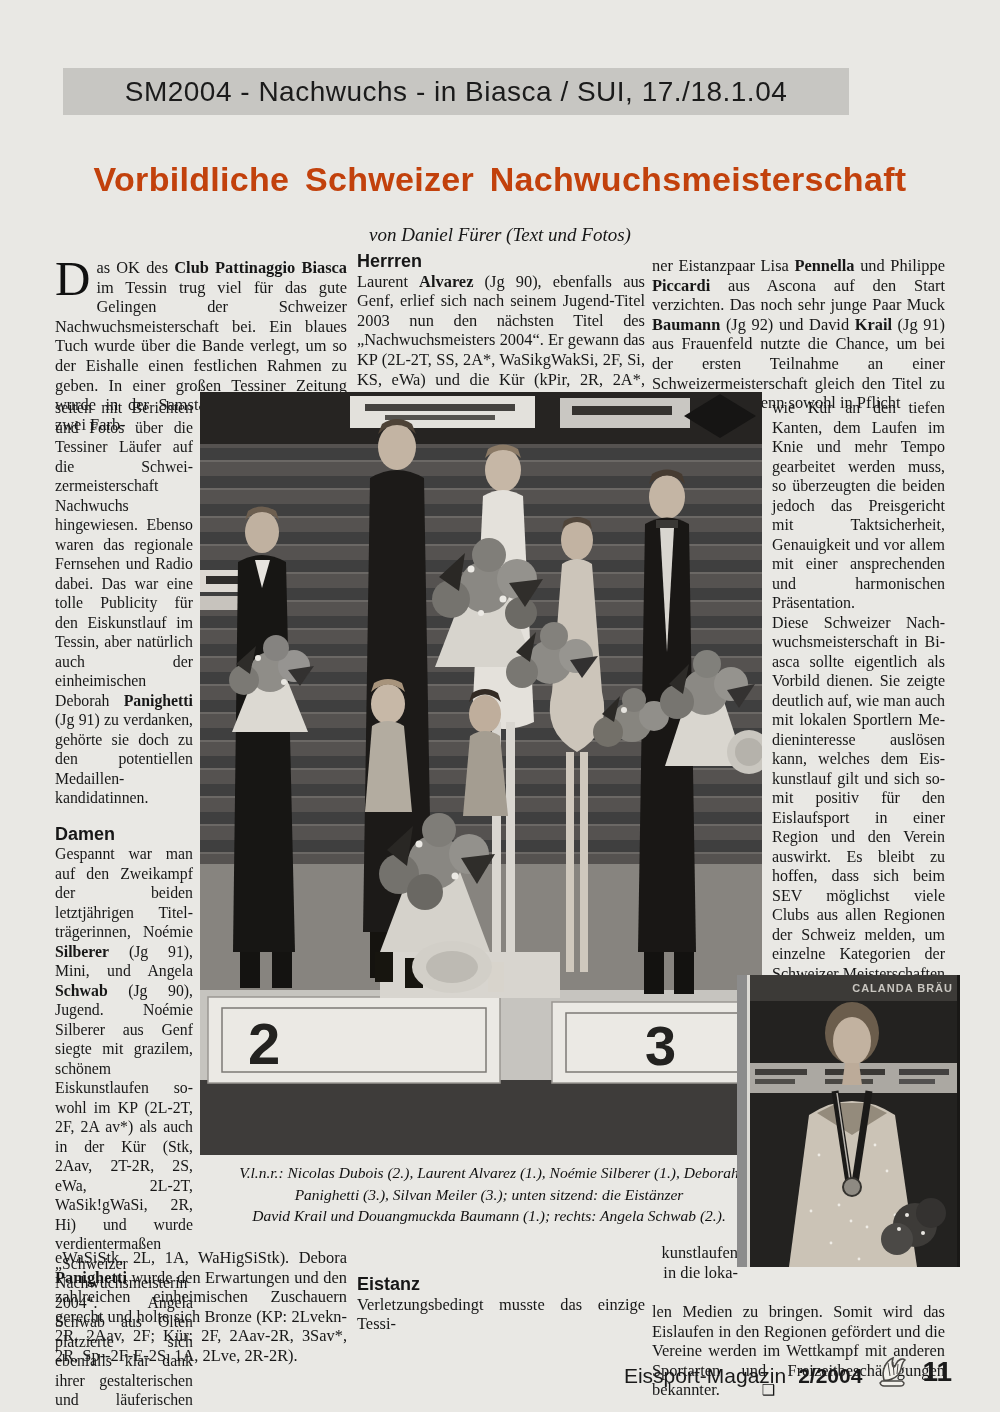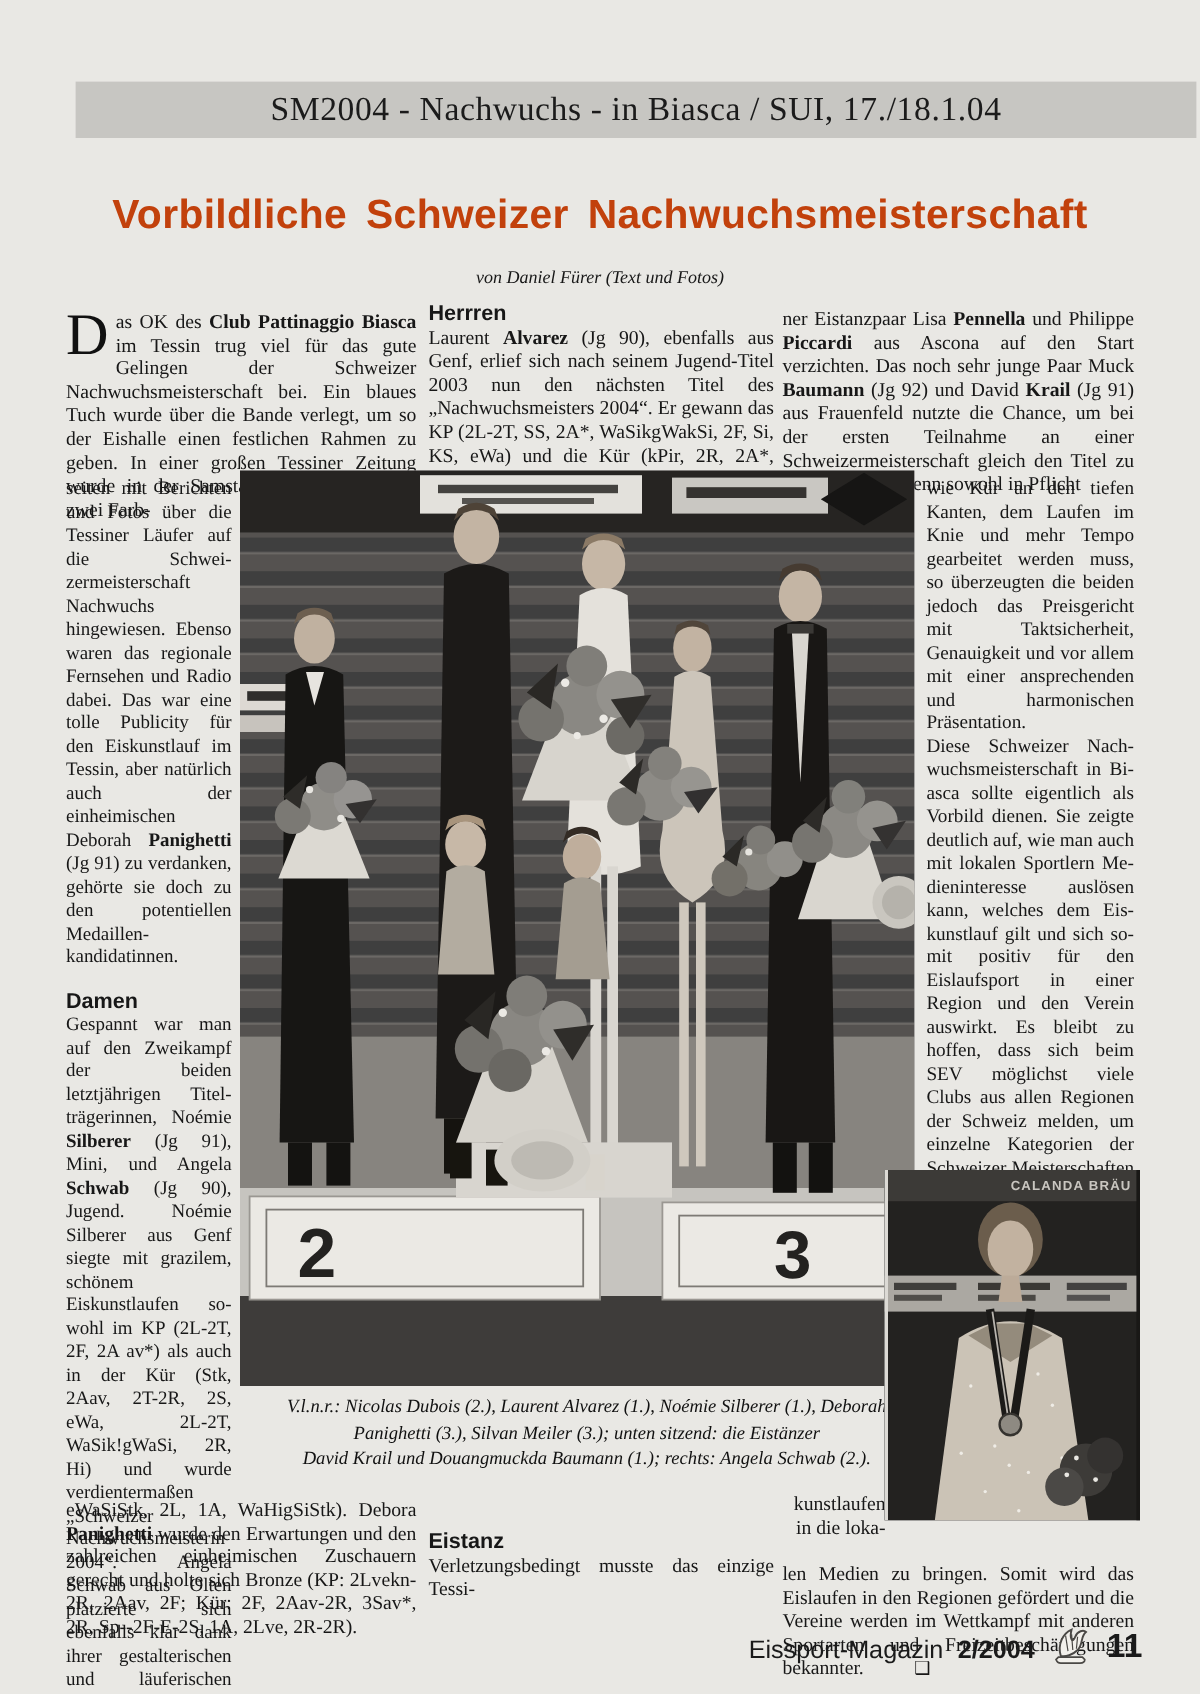--- a/index.html
+++ b/index.html
@@ -3,31 +3,31 @@
 <meta charset="utf-8">
 <style>
   html,body { margin:0; padding:0; background:#d6d5d2; }
   .page {
     position:relative; width:1000px; height:1412px; margin:0 auto;
     background:#e9e8e4; overflow:hidden;
     font-family:"Liberation Serif", serif; color:#171717;
   }
   .abs { position:absolute; }
   .header-bar {
-    left:63px; top:68px; width:934px; height:47px; background:#c7c6c2;
+    left:63px; top:68px; width:786px; height:47px; background:#c7c6c2;
     display:flex; align-items:center; justify-content:center;
-    font-family:Liberation Serif, serif; font-size:28px; color:#1b1b1b;
+    font-family:Liberation Sans, sans-serif; font-size:28px; color:#1b1b1b;
     letter-spacing:0.5px;
   }
   .title {
     left:0; top:160px; width:1000px; text-align:center;
     font-family:"Liberation Sans", sans-serif; font-weight:bold; font-size:34px;
     color:#c2410c; letter-spacing:0.3px; word-spacing:6px;
   }
-  .byline { left:0; top:224px; width:1000px; text-align:center; font-style:italic; font-size:15px; }
+  .byline { left:0; top:224px; width:1000px; text-align:center; font-style:italic; font-size:19px; }
   .col { text-align:justify; font-size:16.4px; line-height:19.6px; hyphens:manual; }
   .col p { margin:0; }
   .small { font-size:15.8px; line-height:19.5px; }
   .heading {
     font-family:"Liberation Sans", sans-serif; font-weight:bold; font-size:18px;
     margin:0 0 4px 0; text-align:left;
   }
   .b { font-weight:bold; }
   .dropcap {
     float:left; font-size:49px; line-height:38px; padding:2px 6px 0 0; color:#111;
@@ -257,21 +257,21 @@
       </g>
     </svg>
   </div>
 
   <div class="abs caption" style="left:215px; top:1162px; width:548px;">
     <div>V.l.n.r.: Nicolas Dubois (2.), Laurent Alvarez (1.), Noémie Silberer (1.), Deborah</div>
     <div>Panighetti (3.), Silvan Meiler (3.); unten sitzend: die Eistänzer</div>
     <div>David Krail und Douangmuckda Baumann (1.); rechts: Angela Schwab (2.).</div>
   </div>
 
-  <div class="abs photo-frame" style="left:737px; top:975px; width:213px; height:292px;">
+  <div class="abs photo-frame" style="left:737px; top:975px; width:213px; height:292px;padding-left:10px;">
     <svg width="213" height="292" viewBox="0 0 213 292">
       <rect width="213" height="292" fill="#232220"></rect>
       <rect x="0" y="0" width="213" height="26" fill="#3c3a37"></rect>
       <text x="206" y="17" text-anchor="end" font-family="Liberation Sans, sans-serif" font-size="11" font-weight="bold" fill="#c9c6c0" letter-spacing="1">CALANDA BRÄU</text>
       <rect x="0" y="88" width="213" height="30" fill="#aba8a2"></rect>
       <rect x="8" y="94" width="52" height="6" fill="#403e3b"></rect>
         <rect x="8" y="104" width="40" height="5" fill="#504e4a"></rect>
       <rect x="78" y="94" width="60" height="6" fill="#3a3835"></rect>
         <rect x="78" y="104" width="48" height="5" fill="#4a4844"></rect>
       <rect x="152" y="94" width="50" height="6" fill="#434140"></rect>

